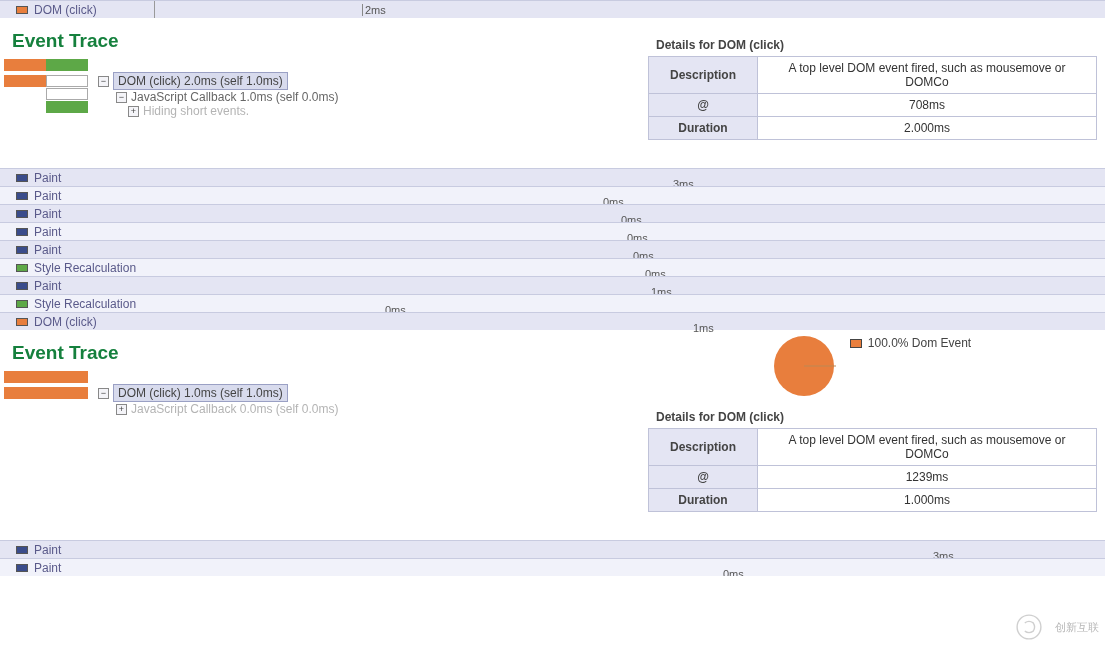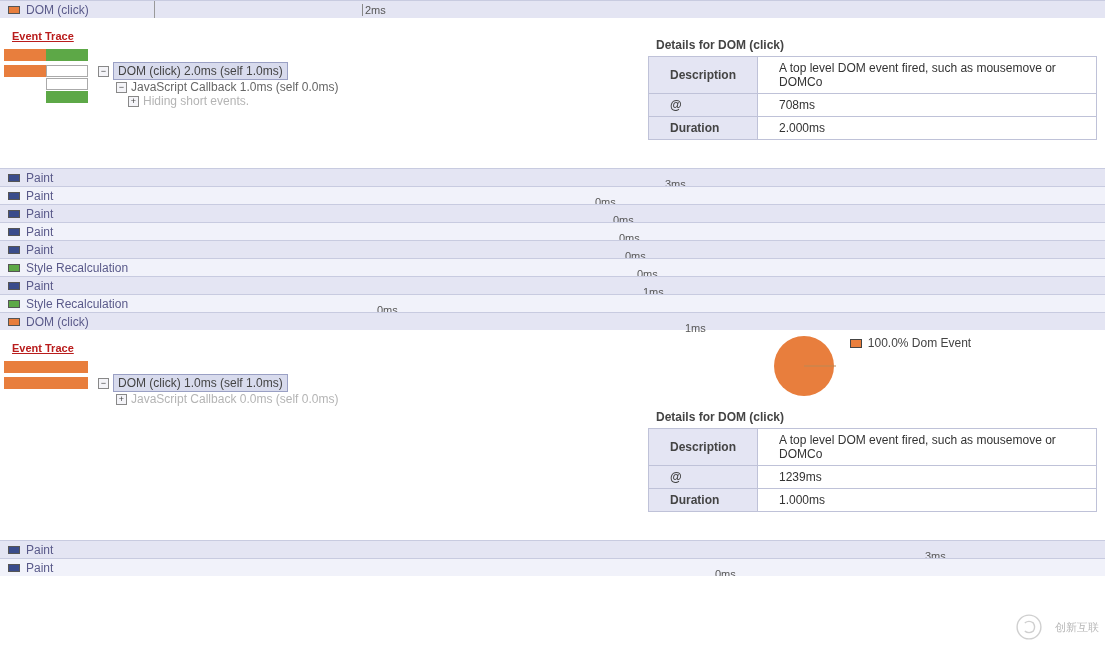--- a/index.html
+++ b/index.html
@@ -15,43 +15,42 @@
   .color-navy   { background: #3a4c8b; }
 
   
   .event-row {
     display: flex;
     align-items: center;
     border-top: 1px solid #c8cbe0;
     background: #e4e5f3;
     height: 18px;
     gap: 6px;
-    padding-left: 8px;
+    padding-left: 16px;
     position: relative;
   }
   .event-row.light { background: #f1f2fa; }
   .event-swatch { width: 12px; height: 8px; border: 1px solid #555; }
   .event-label { color: #5a5a8a; }
   .event-time {
     position: absolute;
     font-size: 11px;
     color: #555;
   }
   .event-time .tick { border-left:1px solid #888; padding-left:2px; }
 
   
   .panel { display: flex; }
   .trace {
     width: 640px;
     padding: 8px 4px 12px 4px;
   }
   .trace h4 {
-    font-size: 11px; font-weight: bold; color: #b91c1c;
+    font-size: 19px; font-weight: bold; color: #15803d;
     margin: 4px 0 6px 8px;
-    text-decoration: underline;
   }
   .trace-bar { display: flex; height: 12px; margin: 1px 0; }
   .trace-bar .seg { height: 100%; }
   .trace-bar .seg.hollow { border:1px solid #aaa; background:#fff; }
   .tree-row {
     display: flex; align-items: center; gap: 4px; color:#666;
     font-size:12px;
   }
   .tree-row .toggle {
     width:11px; height:11px; border:1px solid #888;
@@ -73,21 +72,21 @@
     width:60px; height:60px; border-radius:50%;
   }
   .legend { font-size:12px; color:#444; }
   .legend .row { display:flex; align-items:center; gap:6px; }
   .legend .sw { width:12px;height:9px;border:1px solid #444; }
   .details-title { font-weight:bold; color:#444; margin-top:14px; margin-bottom:4px;margin-left:8px; }
   table.details {
     border-collapse: collapse; width:100%;
   }
   table.details td, table.details th {
-    border:1px solid #bfc2d8; padding:4px 21px; text-align:left; font-size:12px;
+    border:1px solid #bfc2d8; padding:4px 21px; text-align:center; font-size:12px;
   }
   table.details th {
     background:#e4e5f3; font-weight:bold; color:#444; width:85px;
   }
 
   
   .event-list .event-row .event-label-col { width:150px; display:flex; gap:6px; align-items:center; }
   .event-list .event-row { display:flex; }
   .event-list .event-row .ms {
     flex:1; position:relative; font-size:11px; color:#555;

